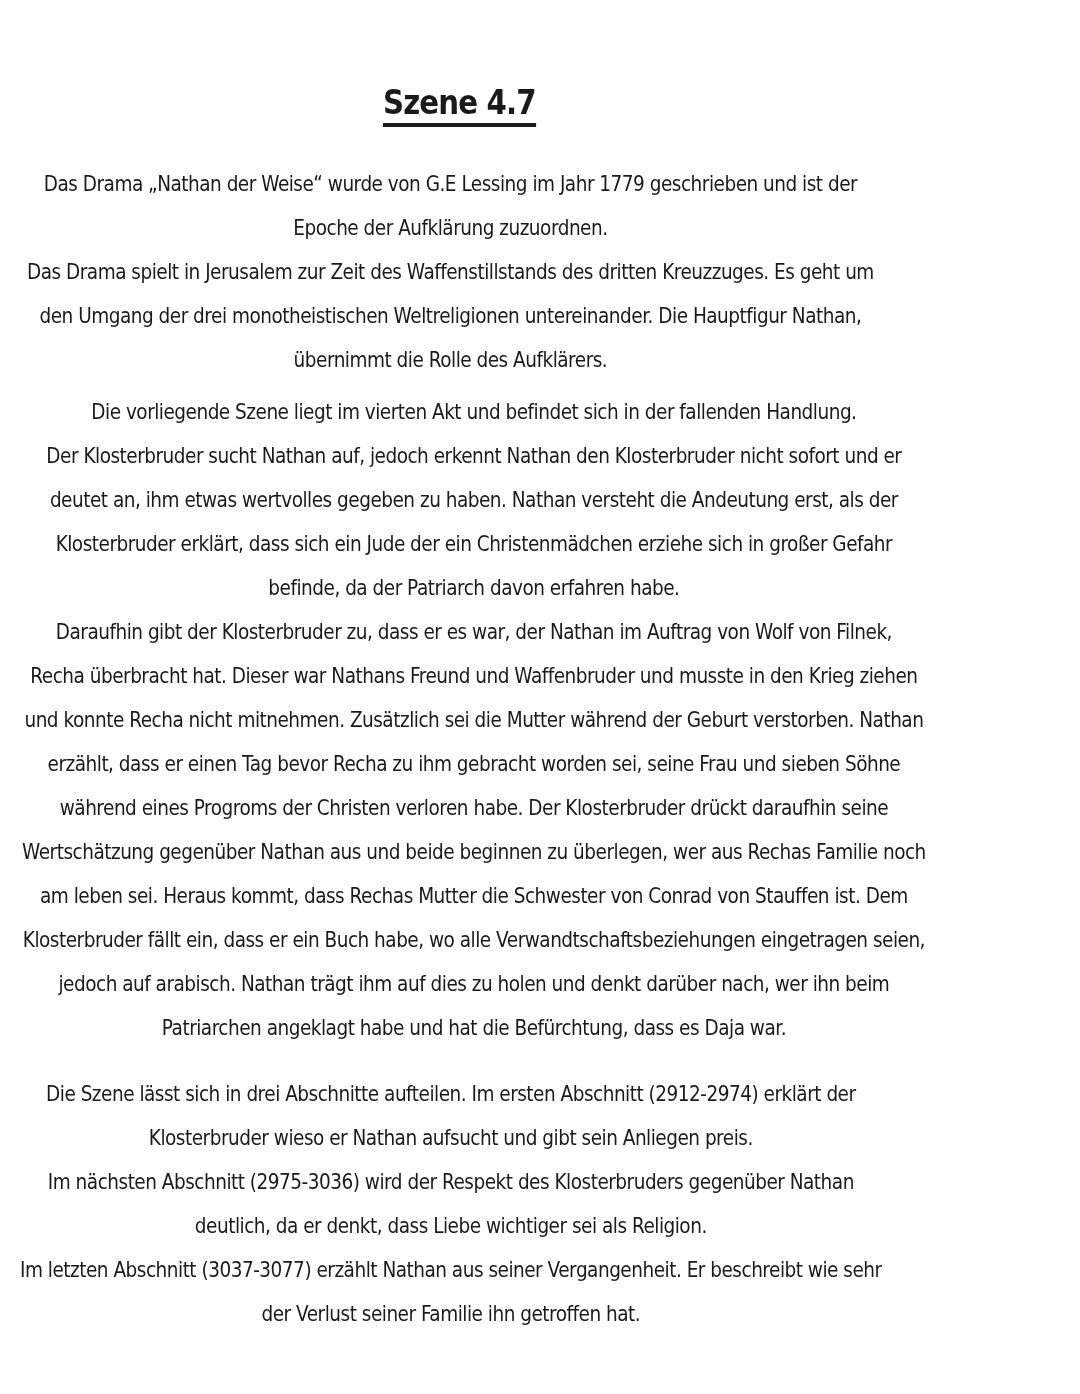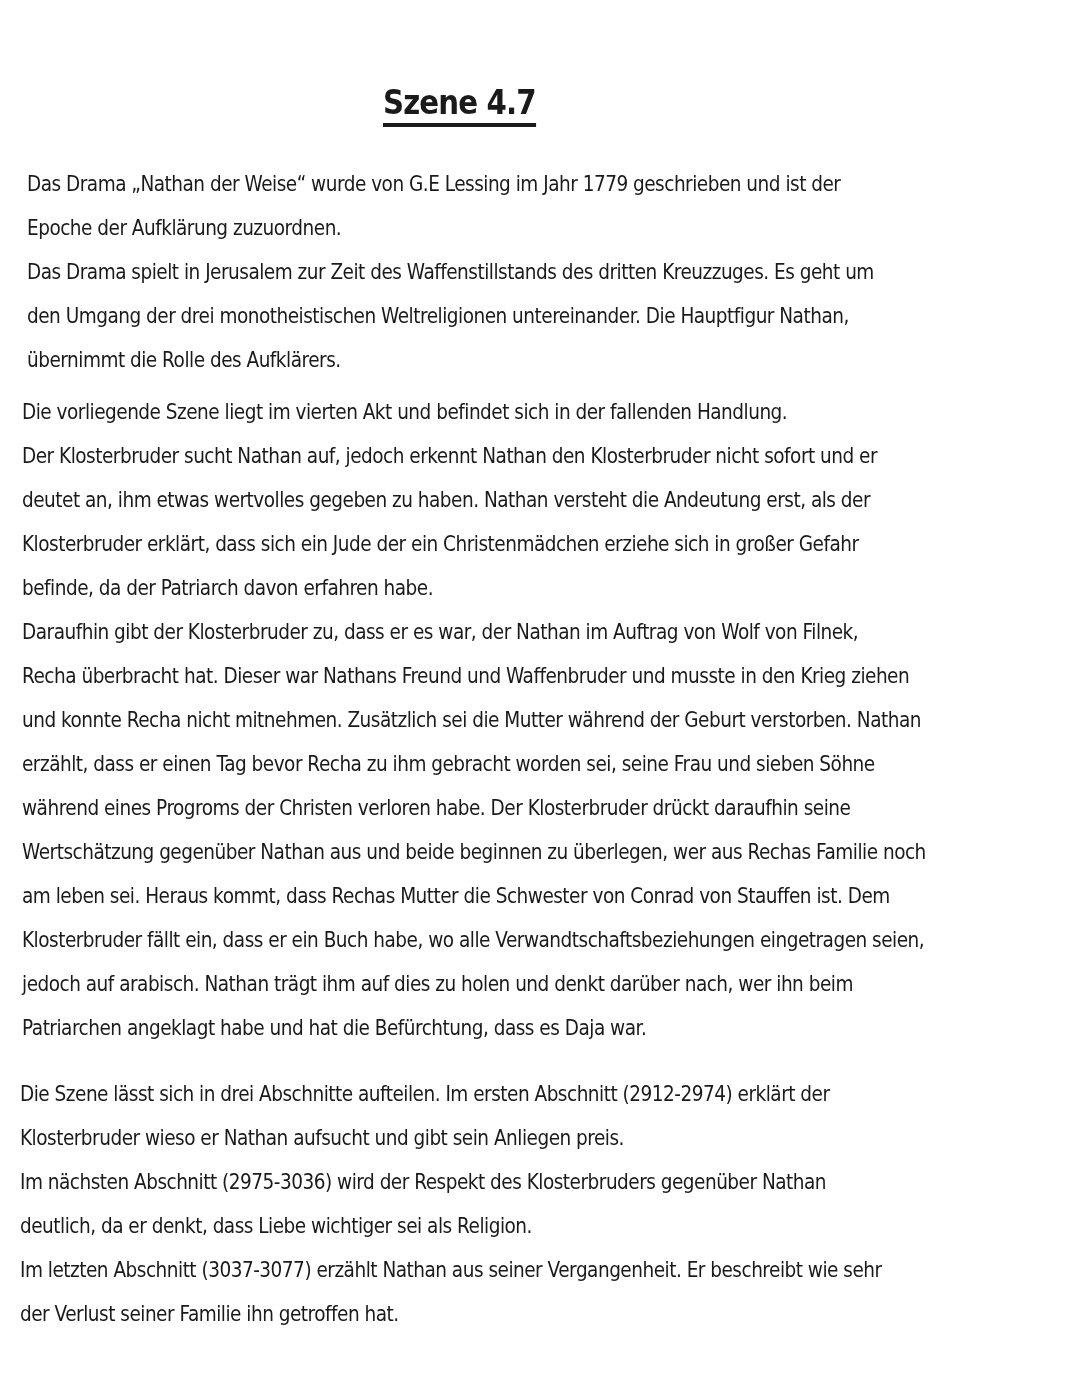--- a/index.html
+++ b/index.html
@@ -11,21 +11,21 @@
       width: 1080px;
       height: 1394px;
       position: relative;
       overflow: hidden;
       font-family: "DejaVu Sans", sans-serif;
       color: #1a1a1a;
     }
     .page {
       position: absolute;
       left: 0; top: 0;
-      width: 916px; height: 1394px;
+      width: 916px; height: 1394px; text-align: center;
     }
     .title {
       position: absolute;
       top: 82px;
       left: 383px;
       font-size: 34px;
       font-weight: bold;
       letter-spacing: -1px;
       transform: scaleX(0.86);
       transform-origin: left top;

